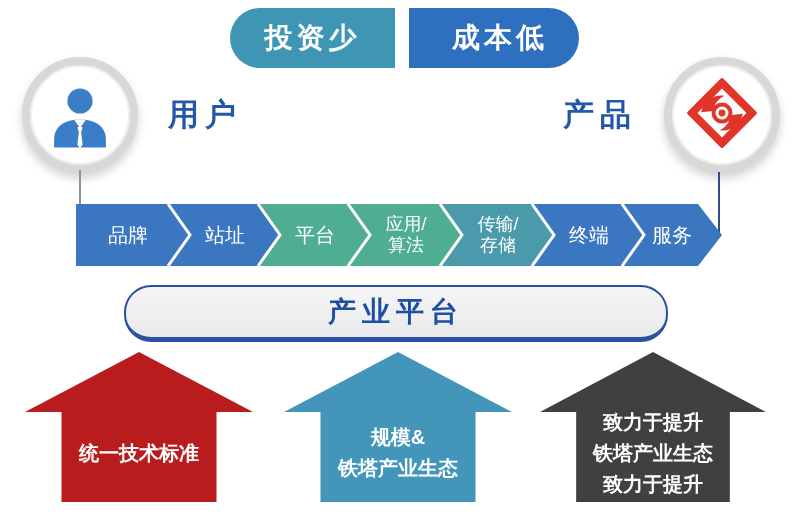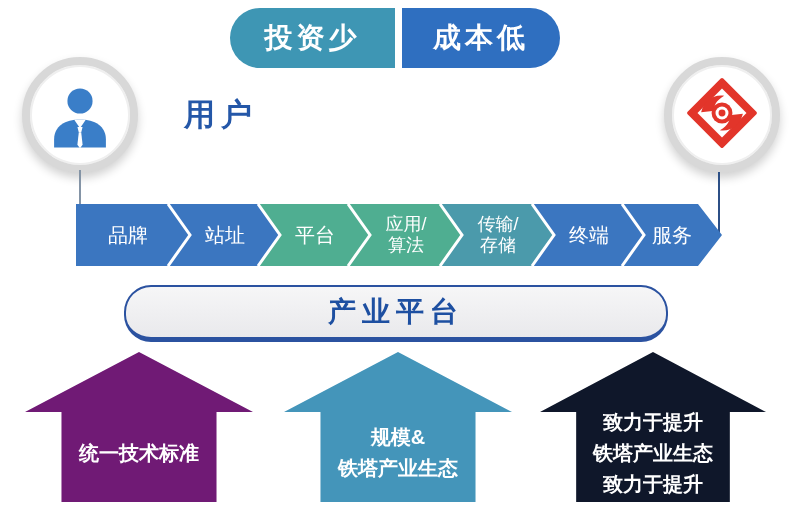--- a/index.html
+++ b/index.html
@@ -10,21 +10,21 @@
     background: #ffffff;
     overflow: hidden;
     font-family: "Liberation Sans", "DejaVu Sans", sans-serif;
   }
 
   
   .pills {
     position: absolute;
     left: 230px; top: 8px;
     display: flex;
-    gap: 7px;
+    gap: 14px;
   }
   .pill {
     height: 60px;
     display: flex;
     align-items: center;
     justify-content: center;
     color: #ffffff;
     font-size: 28px;
     font-weight: bold;
     letter-spacing: 4px;
@@ -48,21 +48,21 @@
   .entity-circle.person  { left: 22px; }
   .entity-circle.product { left: 664px; }
 
   .entity-label {
     position: absolute;
     top: 94px;
     font-size: 31px;
     font-weight: bold;
     letter-spacing: 6px;
   }
-  .entity-label.left  { left: 184px; }
+  .entity-label.left  { left: 168px; }
   .entity-label.right { left: 563px; }
 
   
   .connector {
     position: absolute;
     width: 2px;
   }
   .connector-left  { left: 79px;  top: 170px; height: 36px; background: #8494a6; }
   .connector-right { left: 718px; top: 172px; height: 64px; background: #2c4f86; }
 
@@ -117,38 +117,39 @@
 </style>
 </head>
 <body>
 
 <div class="stage">
 
   <div class="pills">
     <div class="pill pill-left" style="background: rgb(62, 150, 180);">
       <span>投资少</span>
     </div>
-    <div class="pill pill-right" style="background: rgb(47, 111, 192);">
+    <div class="pill pill-right" style="background: rgb(47, 111, 192); padding-left: 12px;">
       <span>成本低</span>
     </div>
   </div>
 
   <div class="entity-circle person">
     <span style="margin-top:10px;">
       <svg viewBox="0 0 100 100" width="74" height="74" aria-hidden="true">
         <circle cx="50" cy="27" r="17" fill="#3A7EC8"></circle>
         <path d="M15,90 L15,79 C15,61 30,52 50,52 C70,52 85,61 85,79 L85,90 Z" fill="#3A7EC8"></path>
         <path d="M42,52 L50,64 L58,52 Z" fill="#ffffff"></path>
         <path d="M46.5,62 L53.5,62 L51.5,70 L48.5,70 Z" fill="#ffffff"></path>
         <path d="M48.3,70 L51.7,70 L53.5,86 L50,91 L46.5,86 Z" fill="#ffffff"></path>
       </svg>
     </span>
   </div>
   <div class="entity-label left" style="color: rgb(36, 87, 168);">用户</div>
 
+  <div class="entity-label right" style="color: rgb(36, 87, 168);">产品</div>
   <div class="entity-circle product">
     <span>
       <svg viewBox="0 0 100 100" width="72" height="72" aria-hidden="true">
         <path d="M50,4 L96,50 L50,96 L4,50 Z" fill="#E2352A" stroke="#E2352A" stroke-width="5" stroke-linejoin="round"></path>
         <path d="M50,16 L84,50 L50,84 L16,50 Z" fill="#ffffff"></path>
         <path d="M21,49 C25,33 37,24 53,26 C41,33 38,41 40,47 Z" fill="#E2352A"></path>
         <path d="M79,51 C75,67 63,76 47,74 C59,67 62,59 60,53 Z" fill="#E2352A"></path>
         <circle cx="50" cy="50" r="14.5" fill="#E2352A"></circle>
         <circle cx="50" cy="50" r="9" fill="#ffffff"></circle>
         <circle cx="50" cy="50" r="4.8" fill="#E2352A"></circle>
@@ -179,34 +180,34 @@
       <text text-anchor="middle" fill="#ffffff" font-size="18"><tspan x="330" y="26">应用/</tspan><tspan x="330" y="47">算法</tspan></text>
       <text text-anchor="middle" fill="#ffffff" font-size="18"><tspan x="422" y="26">传输/</tspan><tspan x="422" y="47">存储</tspan></text>
       <text text-anchor="middle" fill="#ffffff" x="513" y="38" font-size="20">终端</text>
       <text text-anchor="middle" fill="#ffffff" x="596" y="38" font-size="20">服务</text>
     </svg>
 
   <div class="platform-box" style="border-color: rgb(43, 82, 160); color: rgb(29, 79, 161);">
     <span>产业平台</span>
   </div>
 
-  <div class="arrow-up arrow-1" style="background: #701a75;">
+  <div class="arrow-up arrow-1" style="background: #b91c1c;">
     <div class="arrow-text">
       <div>统一技术标准</div>
       <div></div>
     </div>
   </div>
   <div class="arrow-up arrow-2" style="background: rgb(68, 149, 186);">
     <div class="arrow-text">
       <div>规模&amp;</div>
       <div>铁塔产业生态</div>
       <div></div>
     </div>
   </div>
-  <div class="arrow-up arrow-3" style="background: #0f172a;">
+  <div class="arrow-up arrow-3" style="background: #404040;">
     <div class="arrow-text">
       <div>致力于提升</div>
       <div>铁塔产业生态</div>
       <div>致力于提升</div>
     </div>
   </div>
 
 </div>
 
 </body></html>

